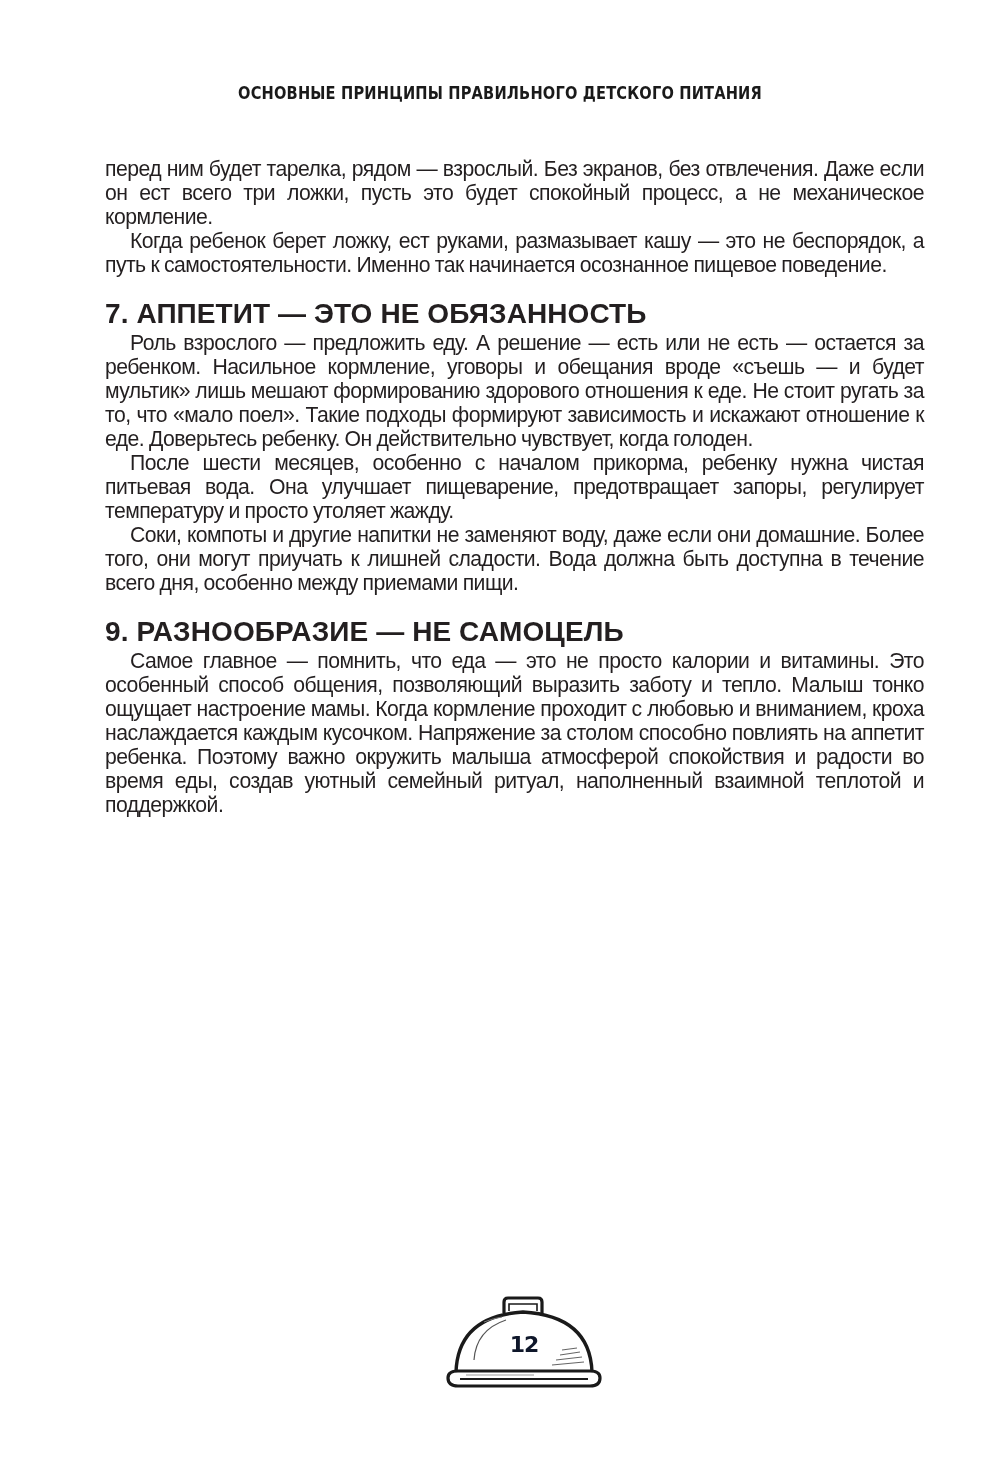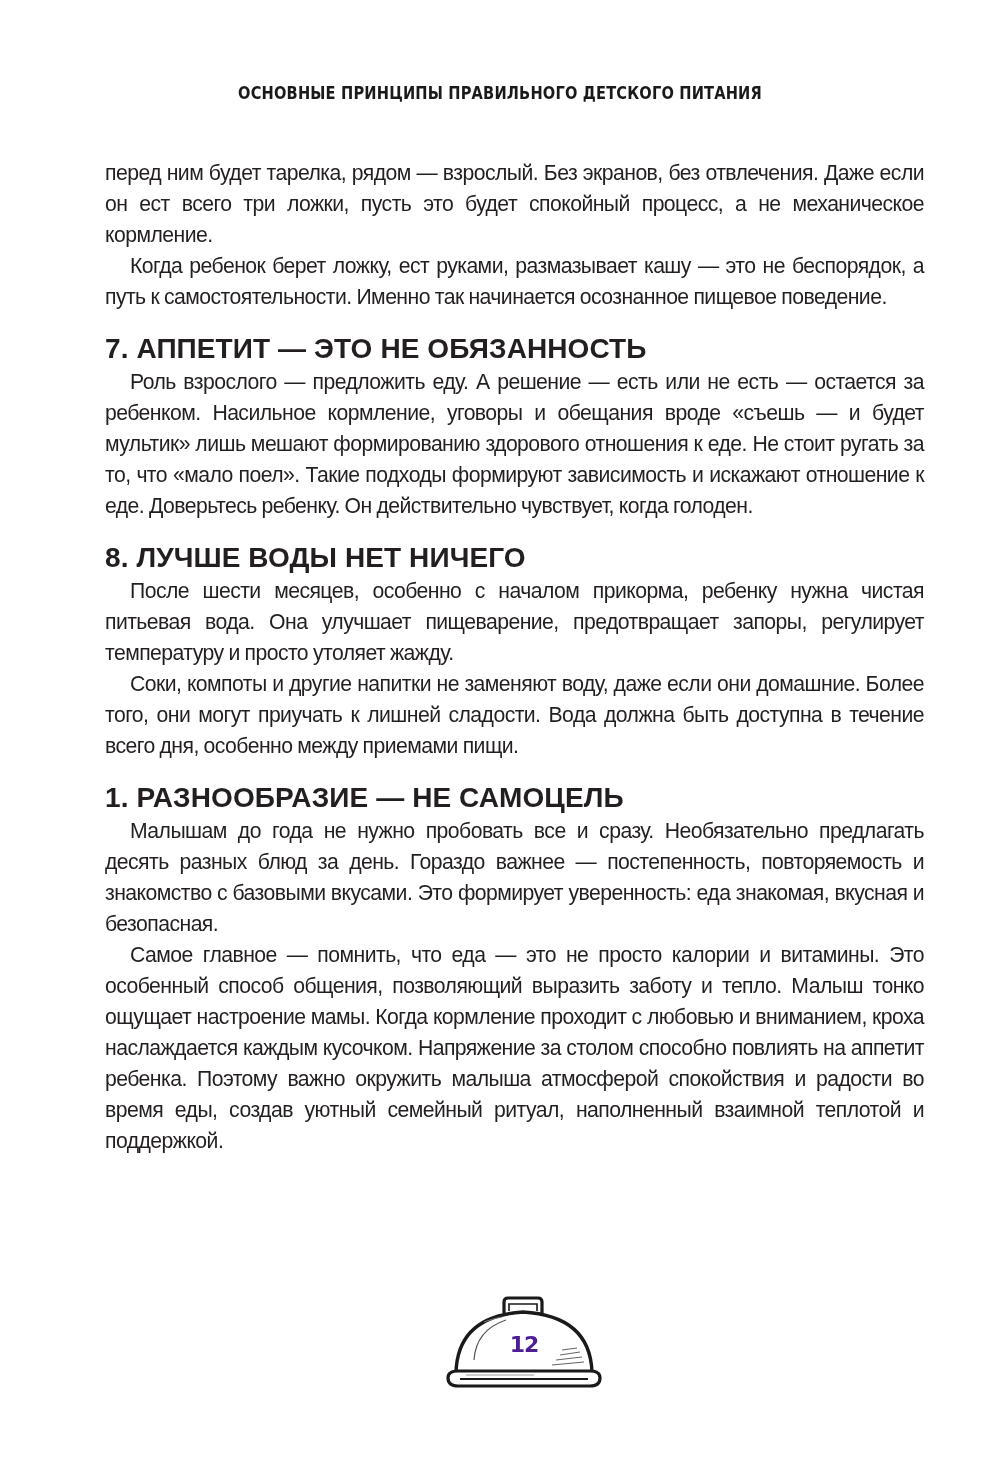--- a/index.html
+++ b/index.html
@@ -2,51 +2,49 @@
 <html><head>
 <meta charset="utf-8">
 <style>
   html, body { margin: 0; padding: 0; background: #ffffff; }
   body { width: 1000px; height: 1467px; position: relative; overflow: hidden;
          font-family: "Liberation Sans Narrow", "Liberation Sans", sans-serif; color: #231f20; }
   .running-head { position: absolute; top: 83px; left: 0; width: 1000px; text-align: center;
          font-family: "DejaVu Sans", sans-serif; font-weight: bold; font-size: 17px;
          letter-spacing: 0.2px; transform: scaleX(0.86); transform-origin: center; color: #1a1a1a; }
   .content { position: absolute; left: 105px; top: 157px; width: 819px; }
-  .p { font-size: 21.2px; line-height: 31px; text-align: justify; margin: 0;
+  .p { font-size: 21.2px; line-height: 24px; text-align: justify; margin: 0;
        transform-origin: left; letter-spacing: -0.55px; word-spacing: -0.5px; }
   .p.indent { text-indent: 25px; }
   .h { font-size: 28px; font-weight: bold; line-height: 30px; margin: 22px 0 2px 0; letter-spacing: 0.1px; }
   .page-num-wrap { position: absolute; left: 444px; top: 1294px; width: 160px; height: 98px; }
   .page-num { position: absolute; left: 0; top: 38px; width: 160px; text-align: center;
-       font-family: "DejaVu Sans", sans-serif; font-size: 22px; font-weight: bold; color: #4c1d95; letter-spacing: -1px; }
+       font-family: "DejaVu Sans", sans-serif; font-size: 22px; font-weight: bold; color: #0f172a; letter-spacing: -1px; }
 </style>
 </head>
 <body>
 
 <div class="running-head">ОСНОВНЫЕ ПРИНЦИПЫ ПРАВИЛЬНОГО ДЕТСКОГО ПИТАНИЯ</div>
 
 <div class="content">
   <p class="p">перед ним будет тарелка, рядом — взрослый. Без экранов, без отвлечения. Даже если он ест всего три ложки, пусть это будет спокойный процесс, а не механическое кормление.</p>
   <p class="p indent">Когда ребенок берет ложку, ест руками, размазывает кашу — это не беспорядок, а путь к самостоятельности. Именно так начинается осознанное пищевое поведение.</p>
 
   <div>
     <div class="h">7. АППЕТИТ — ЭТО НЕ ОБЯЗАННОСТЬ</div>
     <p class="p indent">Роль взрослого — предложить еду. А решение — есть или не есть — остается за ребенком. Насильное кормление, уговоры и обещания вроде «съешь — и будет мультик» лишь мешают формированию здорового отношения к еде. Не стоит ру­гать за то, что «мало поел». Такие подходы формируют зависимость и искажают отношение к еде. Доверьтесь ребенку. Он действительно чувствует, когда голоден.</p>
   </div>
 
   <div>
-    <div class="h">8. ЛУЧШЕ ВОДЫ НЕТ НИЧЕГО</div>
     <p class="p indent">После шести месяцев, особенно с началом прикорма, ребенку нужна чистая питьевая вода. Она улучшает пищеварение, предотвращает запоры, регулирует температуру и просто утоляет жажду.</p>
     <p class="p indent">Соки, компоты и другие напитки не заменяют воду, даже если они домашние. Более того, они могут приучать к лишней сладости. Вода должна быть доступна в течение всего дня, особенно между приемами пищи.</p>
   </div>
 
   <div>
-    <div class="h">1. РАЗНООБРАЗИЕ — НЕ САМОЦЕЛЬ</div>
-    <p class="p indent">Малышам до года не нужно пробовать все и сразу. Необязательно предлагать десять разных блюд за день. Гораздо важнее — постепенность, повторяемость и знакомство с базовыми вкусами. Это формирует уверенность: еда знакомая, вкусная и безопасная.</p>
+    <div class="h">9. РАЗНООБРАЗИЕ — НЕ САМОЦЕЛЬ</div>
   </div>
 
   <div>
     <p class="p indent">Самое главное — помнить, что еда — это не просто калории и витамины. Это особенный способ общения, позволяющий выразить заботу и тепло. Малыш тонко ощущает настроение мамы. Когда кормление проходит с любовью и вниманием, кроха наслаждается каждым кусочком. Напряжение за столом способно повлиять на аппетит ребенка. Поэтому важно окружить малыша атмосферой спокойствия и радости во время еды, создав уютный семейный ритуал, наполненный взаимной теплотой и поддержкой.</p>
   </div>
 </div>
 
 <div class="page-num-wrap">
   <svg width="160" height="98" viewBox="0 0 160 98" xmlns="http://www.w3.org/2000/svg">
 

